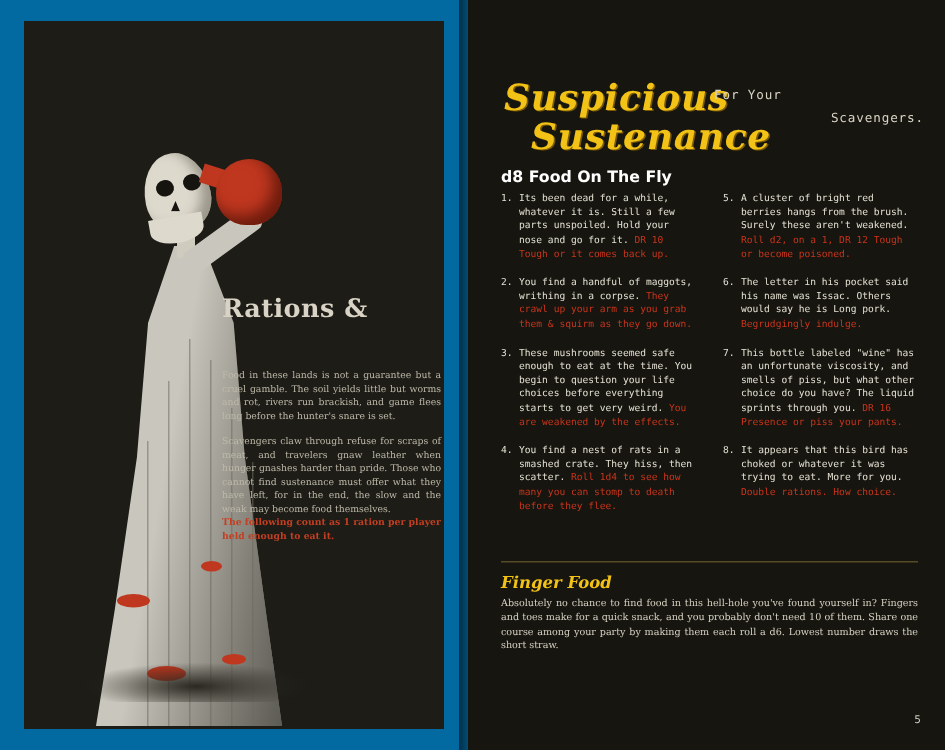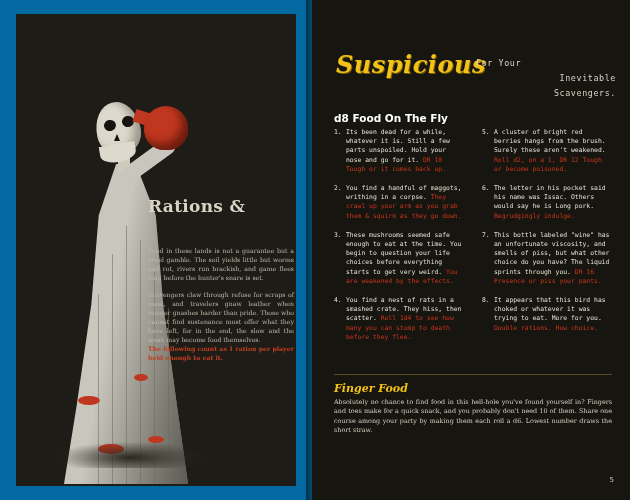--- a/index.html
+++ b/index.html
@@ -200,25 +200,25 @@
       <div class="left-note">The following count as 1 ration per player held enough to eat it.</div>
     </div>
   </div>
 
   <div class="gutter"></div>
 
   <div class="right-page">
 
     <div class="title">
       <span>Suspicious</span>
+      <span class="l2">Sustenance</span>
     </div>
 
     <div class="kicker">
       <span>For Your</span>
-      <span class="k2">Inevitable</span>
       <span class="k3">Scavengers.</span>
     </div>
 
     <div class="sub">d8 Food On The Fly</div>
 
     <div class="cols">
       <div class="col">
         <ol class="list">
           <li>
             <span class="num">1.</span><span>Its been dead for a while, whatever it is. Still a few parts unspoiled. Hold your nose and go for it. </span><span class="red">DR 10 Tough or it comes back up.</span>

